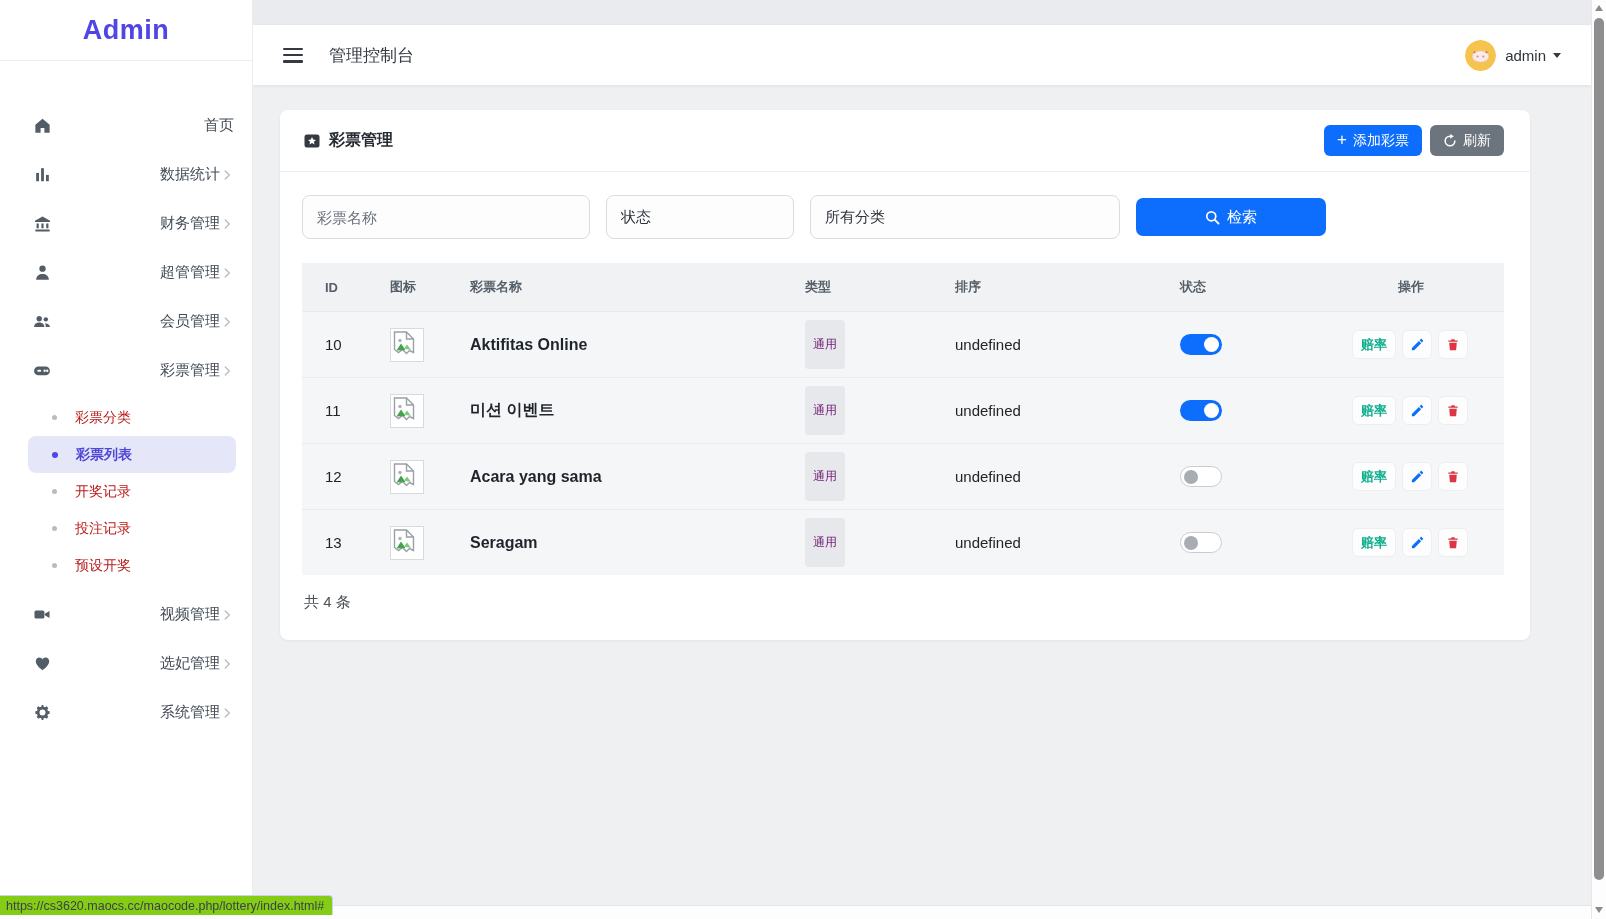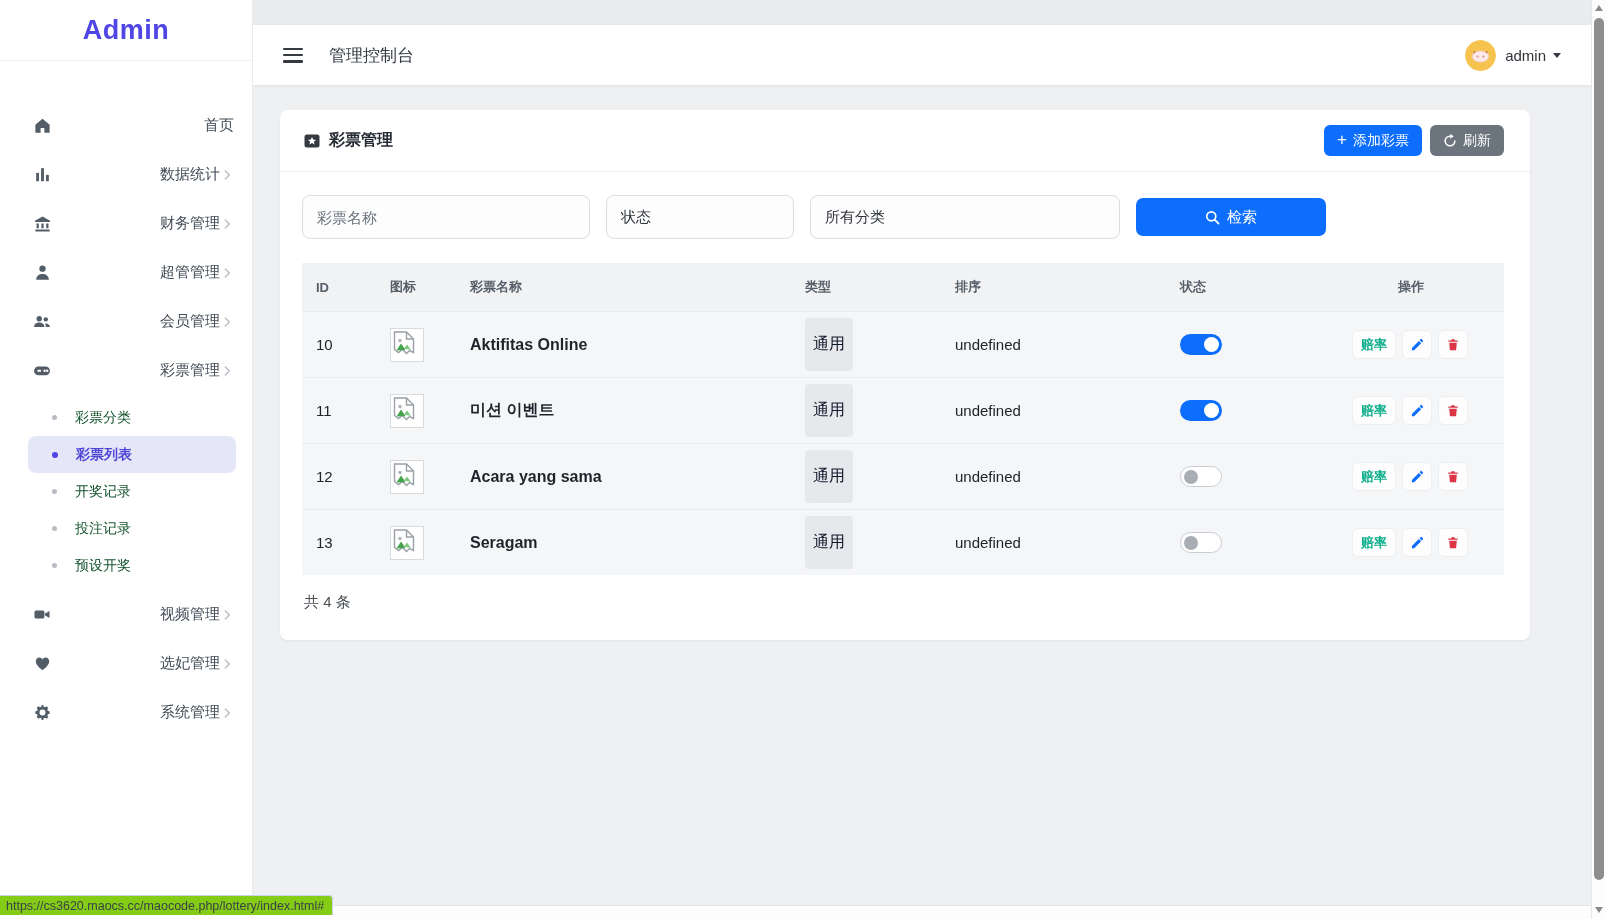--- a/index.html
+++ b/index.html
@@ -10,21 +10,21 @@
   
   .sidebar { position:absolute; left:0; top:0; width:253px; height:919px; background:#ffffff; border-right:1px solid #ececec; z-index:5; }
   .logo { height:61px; display:flex; align-items:center; justify-content:center; border-bottom:1px solid #efefef; }
   .logo span { font-size:27px; font-weight:bold; color:#5046e5; letter-spacing:.5px; }
   .menu { padding-top:40px; }
   .side-item { height:49px; display:flex; align-items:center; padding:0 18px 0 32px; cursor:pointer; color:#434c56; font-size:15px;text-align:right; }
   .side-item .mi { width:20px; height:20px; margin-right:16px; display:flex; align-items:center; justify-content:center; }
   .side-item .lbl { flex:1; }
   .side-item .chev { width:14px; height:14px; }
   .submenu { padding:4px 0 6px 0; }
-  .sub-item { height:37px; display:flex; align-items:center; margin:0 16px 0 28px; padding-left:24px; border-radius:8px; color:#14532d; font-size:14px; cursor:pointer; position:relative; }
+  .sub-item { height:37px; display:flex; align-items:center; margin:0 16px 0 28px; padding-left:24px; border-radius:8px; color:#b91c1c; font-size:14px; cursor:pointer; position:relative; }
   .sub-item .dot { width:5px; height:5px; border-radius:50%; background:#b8bcc2; margin-right:18px; }
   .sub-item.active { background:#e5e7f8; color:#4f46d6; font-weight:bold; }
   .sub-item.active .dot { background:#5046e5; width:6px; height:6px; }
 
   
   .topstrip { position:absolute; left:253px; top:0; width:1338px; height:25px; background:#e9ebee; }
   .topbar { position:absolute; left:253px; top:25px; width:1338px; height:60px; background:#fff; box-shadow:0 1px 4px rgba(0,0,0,.07); display:flex; align-items:center; padding:0 30px; z-index:4; }
   .hamburger { width:20px; height:15px; display:flex; flex-direction:column; justify-content:space-between; cursor:pointer; }
   .hamburger i { display:block; height:2.6px; background:#343a40; border-radius:1px; }
   .topbar-title { margin-left:26px; font-size:17px; color:#343b43;text-align:right; }
@@ -50,26 +50,26 @@
   .f-status { width:188px; }
   .f-cat { width:310px; }
   .f-status, .f-cat { -webkit-appearance:none; appearance:none; }
   .btn-search { width:190px; height:38px; background:#0d6efd; border:none; border-radius:7px; color:#fff; font-size:15px; display:flex; align-items:center; justify-content:center; gap:7px; cursor:pointer; font-family:inherit; }
 
   
   .table { margin:24px 24px 0 22px; width:1202px; }
   .t-head, .t-row { display:grid; grid-template-columns:88px 80px 335px 150px 225px 172px 152px; align-items:center; }
   .t-head { height:48px; background:#f0f2f4; font-size:13px; font-weight:bold; color:#565f68; }
   .t-head > div { padding-left:0; }
-  .t-head .c-id, .t-row .c-id { padding-left:14px; }
+  .t-head .c-id, .t-row .c-id { padding-left:23px; }
   .t-head .c-ops { padding-left:46px; }
   .t-row { height:66px; background:#f5f6f8; border-top:1px solid #e8eaed; font-size:15px; color:#212529; }
   .c-name { font-weight:bold; font-size:16px; color:#1f242b; }
   .imgbox { width:34px; height:34px; background:#fff; border:1px solid #d8dadd; display:flex; align-items:flex-start; justify-content:flex-start; padding:2px; }
-  .badge-type { display:inline-block; background:#e6e8eb; color:#0f172a; font-size:16px; padding:16px 8px; border-radius:4px; }
+  .badge-type { display:inline-block; background:#e6e8eb; color:#701a75; font-size:12px; padding:16px 8px; border-radius:4px; }
   .toggle { width:42px; height:21px; border-radius:11px; position:relative; cursor:pointer; }
   .toggle.on { background:#0d6efd; }
   .toggle.on .knob { position:absolute; right:3px; top:3px; width:15px; height:15px; border-radius:50%; background:#fff; }
   .toggle.off { background:#fff; border:1px solid #c9cdd2; }
   .toggle.off .knob { position:absolute; left:3px; top:2.5px; width:14px; height:14px; border-radius:50%; background:#a8adb3; }
   .ops { display:flex; gap:6px; }
   .op-btn { height:29px; border:1px solid #eceef0; background:#fdfdfe; border-radius:6px; display:flex; align-items:center; justify-content:center; cursor:pointer; font-family:inherit; }
   .op-odds { padding:0 8px; font-size:13px; color:#0fae8c; font-weight:bold; }
   .op-ico { width:30px; }
 

